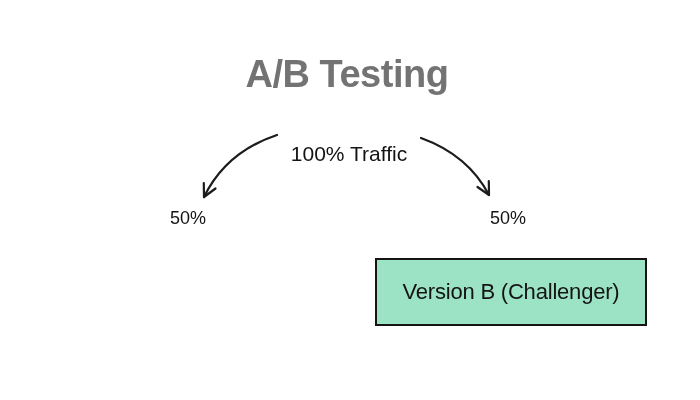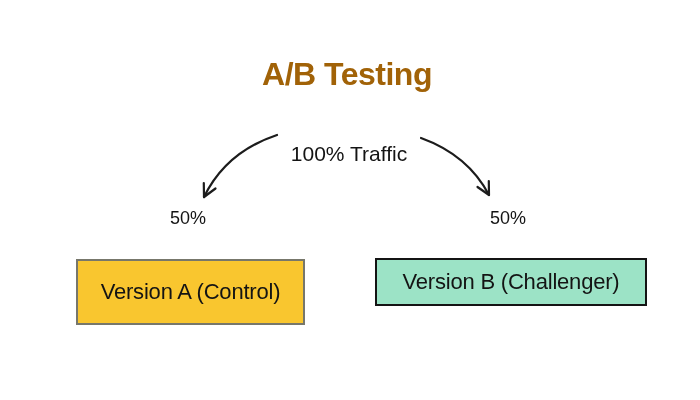--- a/index.html
+++ b/index.html
@@ -14,24 +14,24 @@
     background: #ffffff;
     overflow: hidden;
   }
   .title {
     position: absolute;
     top: 52px;
     left: 0;
     width: 694px;
     margin: 0;
     text-align: center;
-    font-size: 32px;
+    font-size: 38px;
     font-weight: bold;
     letter-spacing: -0.5px;
-    color: #a16207;
+    color: #737373;
     line-height: 44px;
   }
   .traffic {
     position: absolute;
     top: 117px;
     left: 0;
     width: 698px;
     text-align: center;
     font-size: 21px;
     font-weight: 500;
@@ -72,21 +72,21 @@
   .box-a {
     left: 76px;
     top: 259px;
     width: 229px;
     height: 66px;
   }
   .box-b {
     left: 375px;
     top: 258px;
     width: 272px;
-    height: 48px;
+    height: 68px;
   }
 </style>
 </head>
 <body>
 
 <div class="canvas">
 
   <h1 class="title">A/B Testing</h1>
 
   <div class="traffic">100% Traffic</div>
@@ -99,21 +99,18 @@
     <g fill="none" stroke-width="2.2" stroke-linecap="round" stroke-linejoin="round" stroke="#1C1C1C">
       <path d="M421 138 Q468 155 489 195"></path>
       <path d="M488.8 181 L489 195 L477.5 187"></path>
     </g>
   </svg>
 
   <div class="split split-left">50%</div>
 
   <div class="split split-right">50%</div>
 
-  <div class="box box-a" style="background-color: rgb(249, 198, 47); border-color: rgb(119, 119, 107);">
-    <span>Version A (Control)</span>
-  </div>
 
   <div class="box box-b" style="background-color: rgb(156, 227, 198); border-color: rgb(20, 20, 20);">
     <span>Version B (Challenger)</span>
   </div>
 
 </div>
 
 </body></html>

